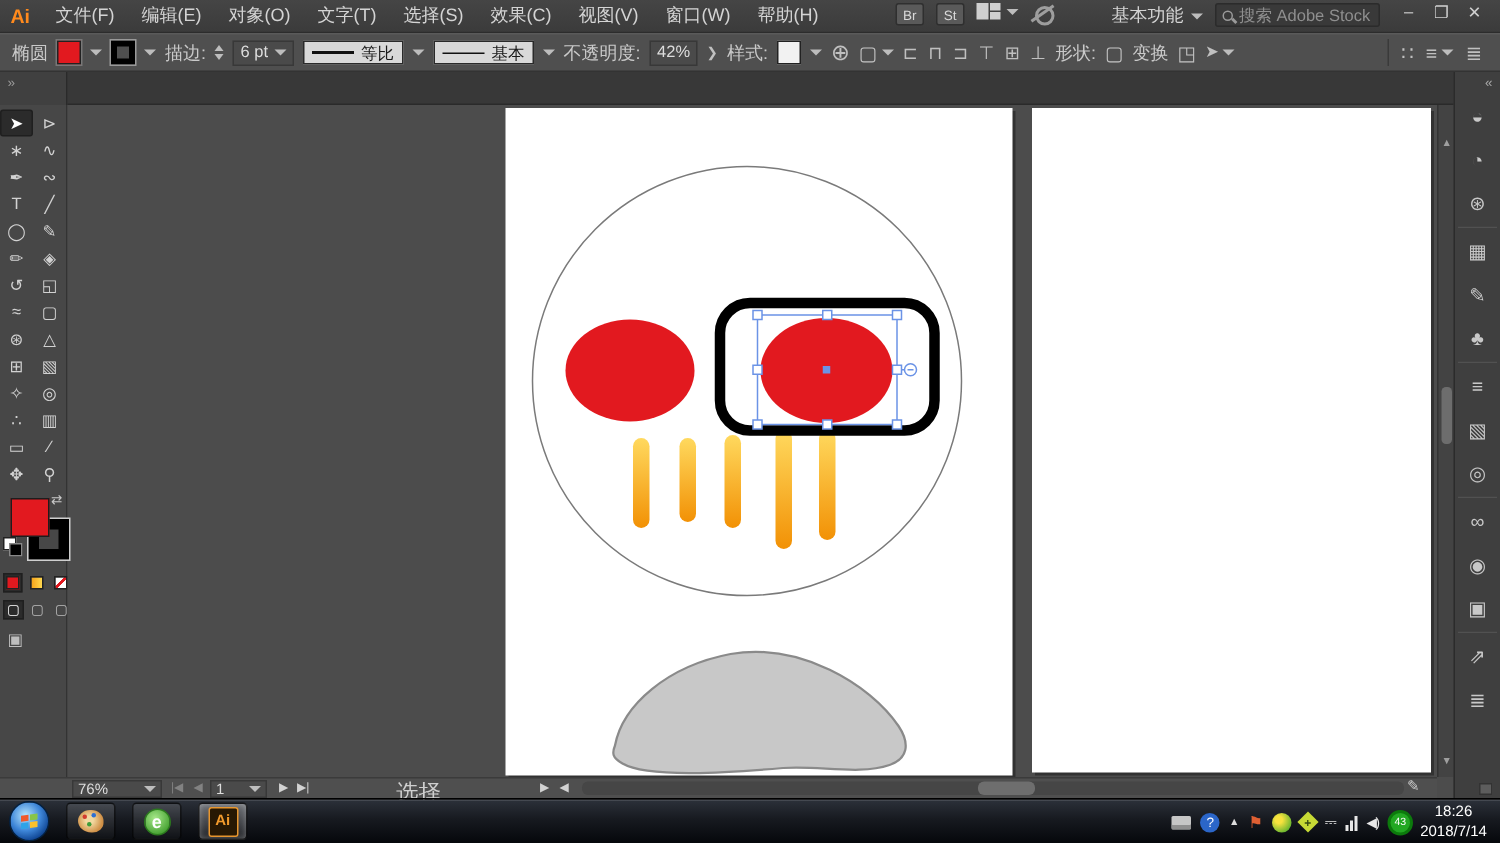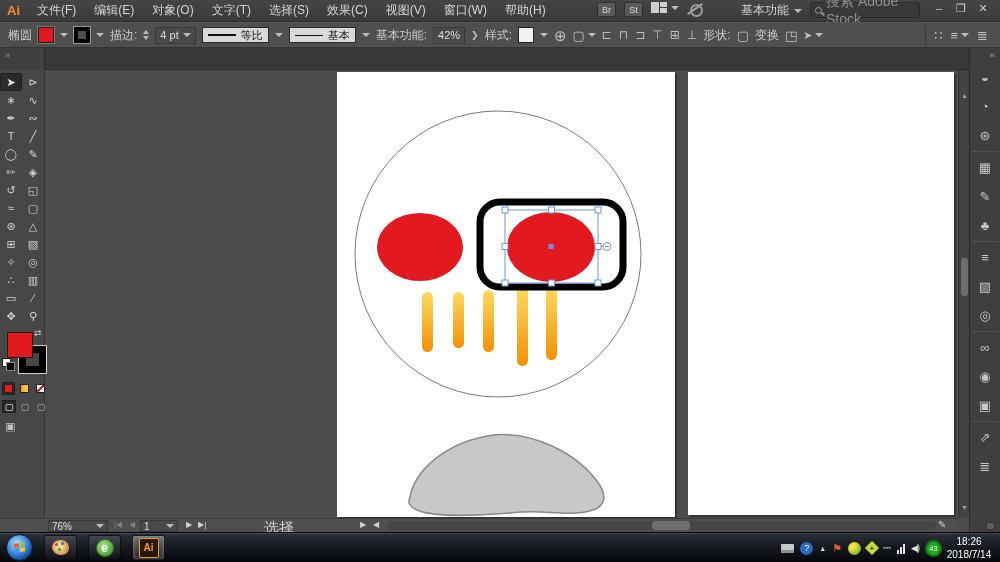--- a/index.html
+++ b/index.html
@@ -17,21 +17,21 @@
     color:#d9d9d9; font-size:9px; display:flex; align-items:center; justify-content:center; }
   .arrange-icon { width:17px; height:12px; display:grid; grid-template-columns:8px 7px; grid-template-rows:5px 5px; gap:1px; }
   .arrange-icon i { background:#cfcfcf; }
   .arrange-icon i:first-child { grid-row:span 2; }
   .caret { width:0; height:0; border-left:4px solid transparent; border-right:4px solid transparent; border-top:4px solid #bdbdbd; display:inline-block; }
   .muted-icon { width:16px; height:13px; position:relative; opacity:.75; }
   .muted-icon:before { content:""; position:absolute; left:3px; top:2px; width:9px; height:9px; border:2px solid #bdbdbd; border-radius:50%; }
   .muted-icon:after { content:""; position:absolute; left:-1px; top:6px; width:18px; height:2px; background:#bdbdbd; transform:rotate(-35deg); }
   .workspace { display:flex; align-items:center; gap:5px; color:#d4d4d4;margin-left:30px; }
   .searchbox { width:110px; height:16px; background:#393939; border:1px solid #2b2b2b; border-radius:2px;
-    display:flex; align-items:center; gap:4px; padding:0 4px; color:#8f8f8f; font-size:14px; }
+    display:flex; align-items:center; gap:4px; padding:0 4px; color:#8f8f8f; font-size:11px; }
   .mag { width:7px; height:7px; border:1.5px solid #9a9a9a; border-radius:50%; position:relative; flex:0 0 auto; }
   .mag:after { content:""; position:absolute; left:5px; top:5px; width:4px; height:1.5px; background:#9a9a9a; transform:rotate(45deg); }
   .win-btns { display:flex; }
   .win-btns span { width:22px; text-align:center; font-size:11px; color:#cfcfcf; }
 
   
   .controlbar { position:absolute; left:0; top:22px; width:1000px; height:26px;
     background:#4f4f4f; border-top:1px solid #5a5a5a; border-bottom:1px solid #333;
     display:flex; align-items:center; gap:6px; padding:0 8px; font-size:12px; color:#c9c9c9; }
   .swatch { width:16px; height:16px; border:1px solid #222; }
@@ -191,34 +191,34 @@
   <span class="swatch red"></span>
   <span class="caret"></span>
   <span class="swatch stroke"></span>
   <span class="caret"></span>
   <span>描边:</span>
   <span class="stepper">
       <i class="up"></i>
       <i class="dn"></i>
     </span>
   <span class="valbox">
-    <span>4 pt</span>
+    <span>6 pt</span>
     <span class="caret"></span>
   </span>
   <span class="lightdrop">
     <span class="line"></span>
     <span>等比</span>
   </span>
   <span class="caret"></span>
   <span class="lightdrop">
     <span class="line thin"></span>
     <span>基本</span>
   </span>
   <span class="caret"></span>
-  <span>基本功能:</span>
+  <span>不透明度:</span>
   <span class="valbox">
       <span>42%</span>
     </span>
   <span class="cb-icon" style="font-size:9px;">❯</span>
   <span>样式:</span>
   <span class="swatch white"></span>
   <span class="caret"></span>
   <span class="cb-icon" style="font-size:15px;">⊕</span>
   <span style="display:flex;align-items:center;gap:3px;">
     <span class="cb-icon">▢</span>

